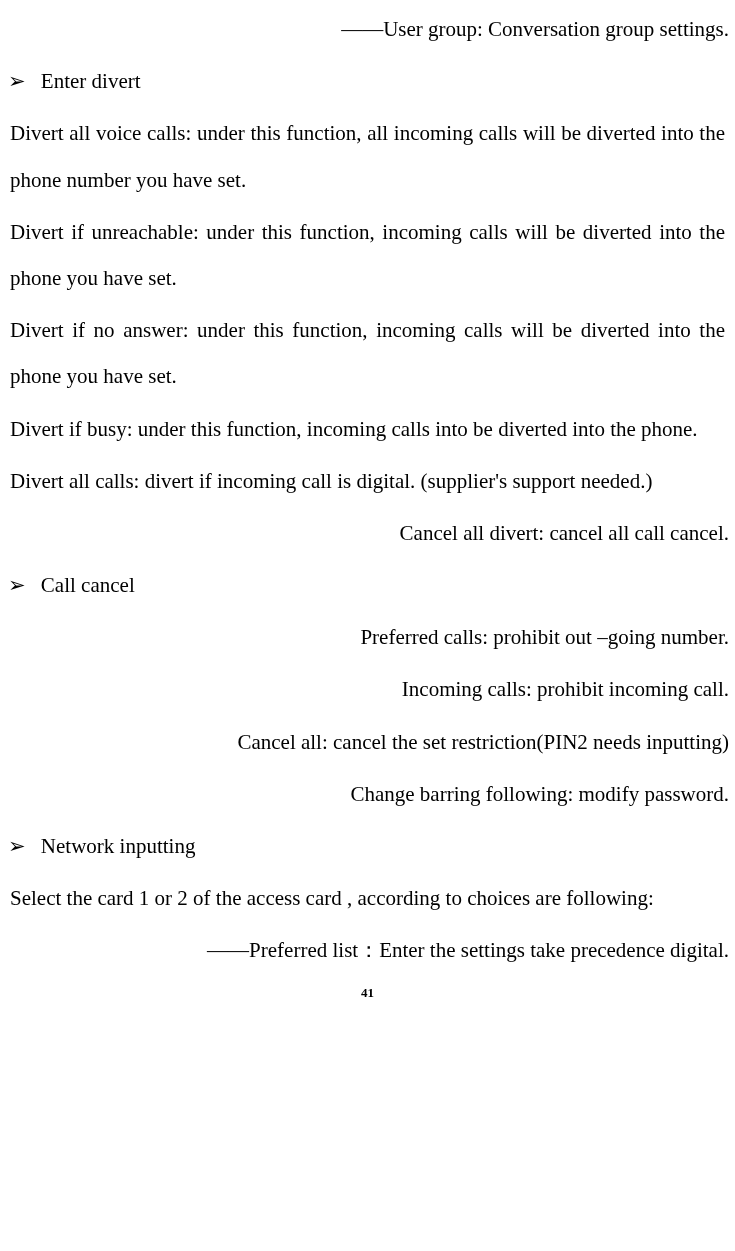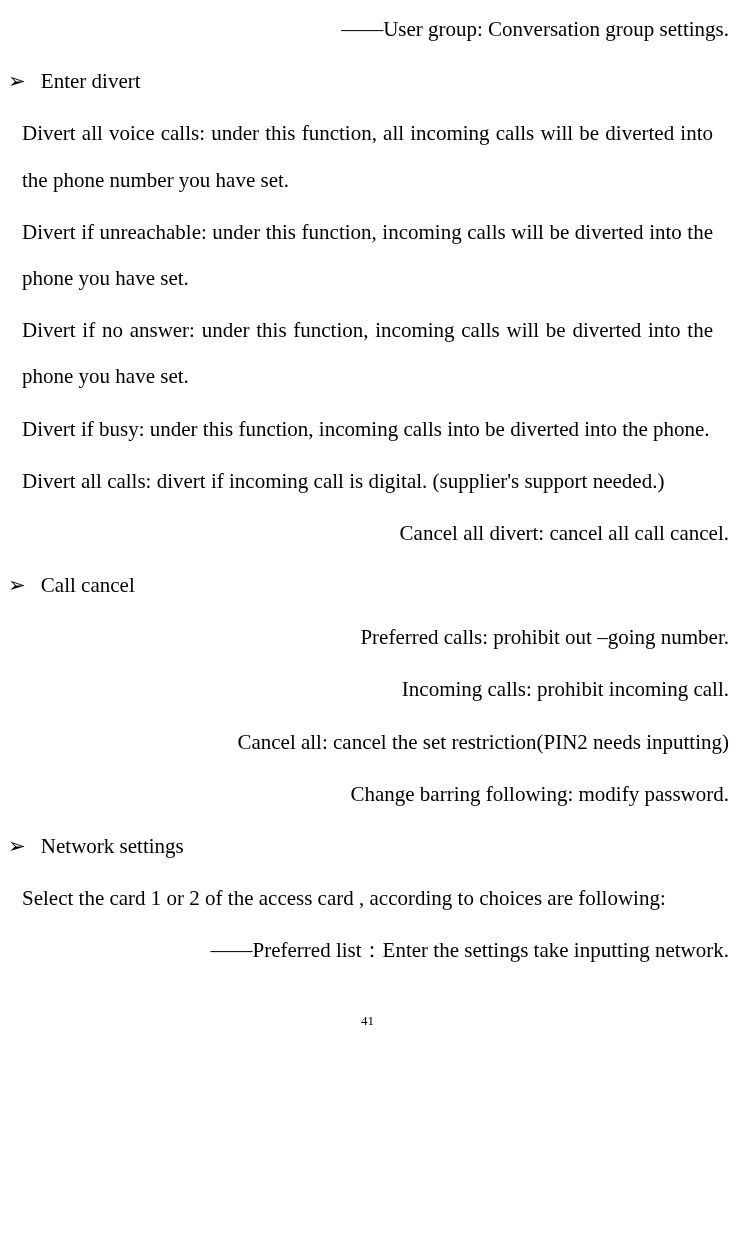--- a/index.html
+++ b/index.html
@@ -8,40 +8,41 @@
       color: #000;
       background: #fff;
       margin: 0;
       padding: 0 6px;
       width: 735px;
       box-sizing: border-box;
       line-height: 2.2;
     }
     .para {
       text-align: justify;
-      margin: 6px 16px;
+      margin: 6px 4px;
     }
     .para-left {
       text-align: right;
       margin: 6px 0;
     }
     .bullet {
       margin: 6px 0;
     }
     .bullet .marker {
       font-family: "Arial", sans-serif;
       display: inline-block;
       margin-left: 2px;
       margin-right: 10px;
     }
     .page-num {
       text-align: center;
       font-size: 13px;
-      margin-top: 40px;
+      margin-top: 12px;
       line-height: 1;
+      font-weight: bold;
     }
   </style>
 </head>
 <body>
 
 <div class="para-left">——User group: Conversation group settings.</div>
 
 <div class="bullet">
   <span class="marker">➢</span>
   <span>Enter divert</span>
@@ -59,19 +60,19 @@
   <span>Call cancel</span>
 </div>
 
 <div class="para-left">Preferred calls: prohibit out –going number.</div>
 <div class="para-left">Incoming calls: prohibit incoming call.</div>
 <div class="para-left">Cancel all: cancel the set restriction(PIN2 needs inputting)</div>
 <div class="para-left">Change barring following: modify password.</div>
 
 <div class="bullet">
   <span class="marker">➢</span>
-  <span>Network settings</span>
+  <span>Network inputting</span>
 </div>
 
 <div class="para">Select the card 1 or 2 of the access card , according to choices are following:</div>
-<div class="para-left">――Preferred list：Enter the settings take inputting network.</div>
+<div class="para-left">――Preferred list：Enter the settings take precedence digital.</div>
 
 <div class="page-num">41</div>
 
 </body></html>

